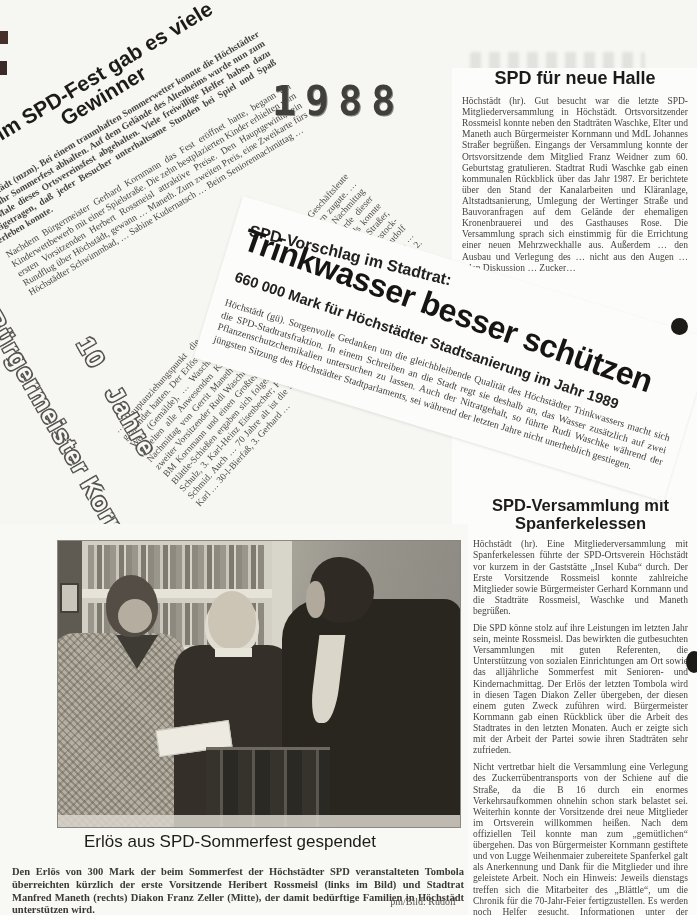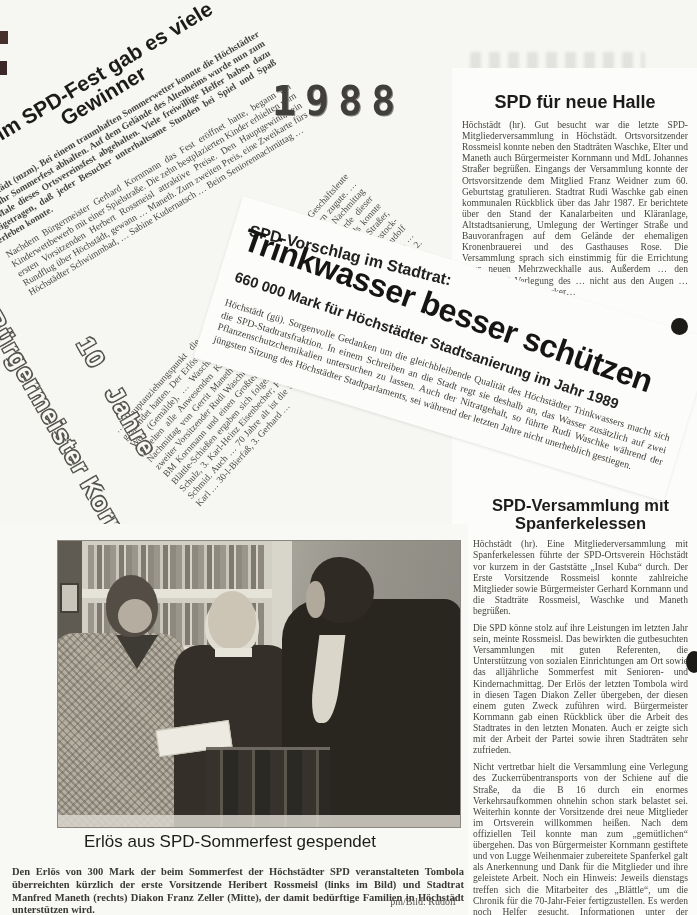--- a/index.html
+++ b/index.html
@@ -52,21 +52,21 @@
   .kicker{font-family:"Liberation Sans",sans-serif;font-weight:bold;font-size:16px;color:#222120;
           transform:rotate(-3deg);margin:0 0 4px 2px;}
   .twH{font-family:"Liberation Sans",sans-serif;font-weight:bold;font-size:32px;color:#161514;
        letter-spacing:-.5px;white-space:nowrap;transform:rotate(2.5deg);margin:2px 0 8px 0;}
   .twSub{font-family:"Liberation Sans",sans-serif;font-weight:bold;font-size:14.5px;color:#23211f;
          white-space:nowrap;transform:rotate(1.5deg);margin:0 0 8px 2px;}
   .twBody{font-size:10px;line-height:1.25;text-align:justify;color:#403e3a;margin:0;}
 
   
   .clipC{left:452px;top:68px;width:245px;height:847px;}
-  .cArt1{position:absolute;top:24px;left:10px;right:9px;}
+  .cArt1{position:absolute;top:0;left:10px;right:9px;}
   .cArt2{position:absolute;top:428px;left:10px;right:9px;padding-left:11px;}
   .halleH,.spanH{font-family:"Liberation Sans",sans-serif;font-weight:bold;text-align:center;
         color:#1d1c1a;margin:0 0 7px 0;}
   .halleH{font-size:18px;}
   .spanH{font-size:16.5px;line-height:1.1;}
   .clipC .body{font-size:9.5px;line-height:1.17;}
 
   
   .photoClip{left:0;top:524px;width:468px;height:391px;background:#f8f8f5;}
   .photo{position:absolute;left:57px;top:16px;width:402px;height:286px;overflow:hidden;

